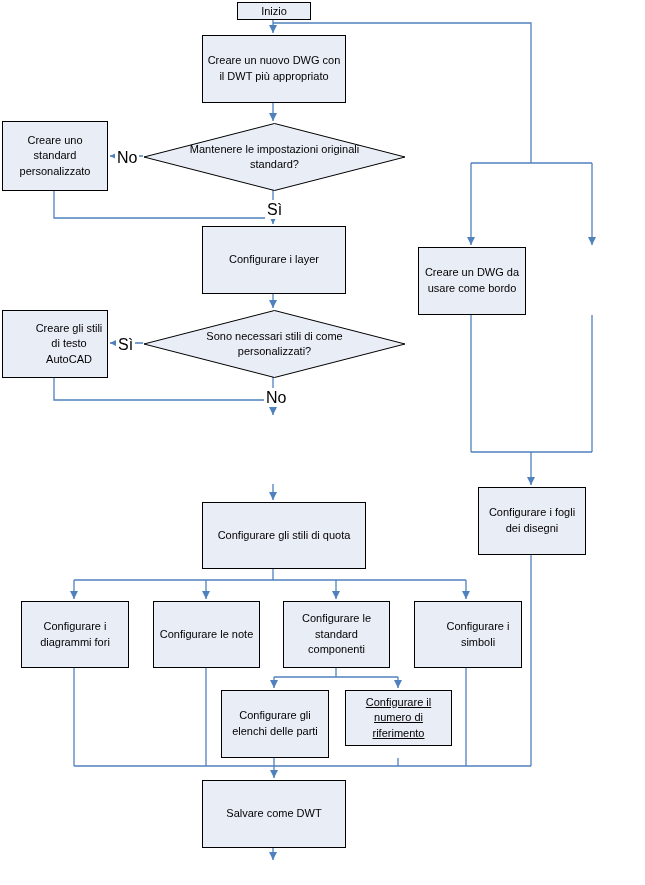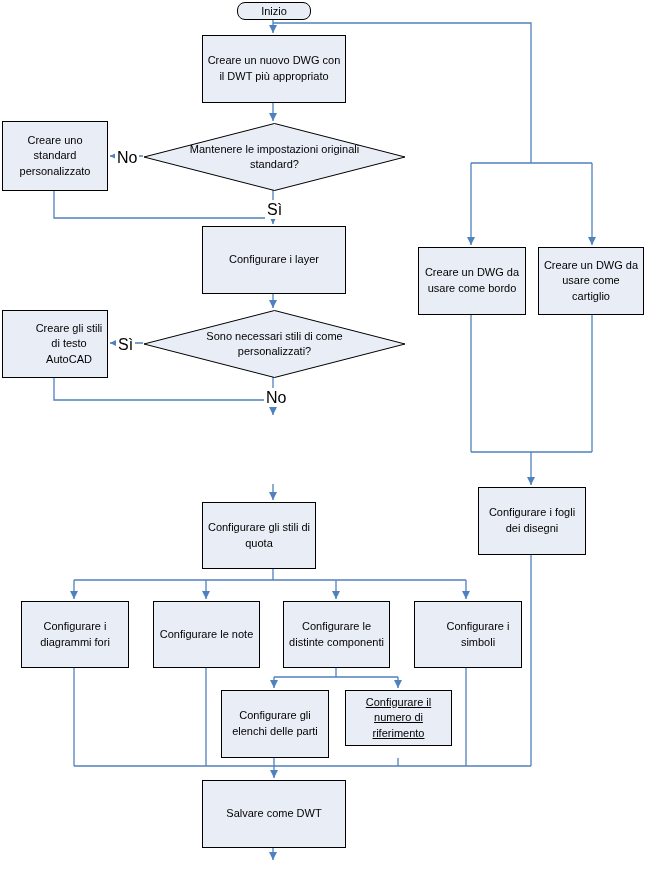--- a/index.html
+++ b/index.html
@@ -28,21 +28,21 @@
     text-align: center;
     font-size: 11px;
     line-height: 1.42;
     padding: 2px 4px;
   }
   .terminator {
     position: absolute;
     box-sizing: border-box;
     background: #e9edf6;
     border: 1px solid #000;
-    border-radius: 8px;
+    border-radius: 0;
     display: flex;
     align-items: center;
     justify-content: center;
     font-size: 11px;
   }
   .diamond {
     position: absolute;
   }
   .diamond svg { display: block; }
   .diamond .dtext {
@@ -149,55 +149,52 @@
 
   <div class="flow-box" style="left:202px;top:226px;width:144px;height:68px;">
     <span>Configurare i layer</span>
   </div>
 
   <div class="flow-box" style="left:2px;top:310px;width:106px;height:68px;padding-left:32px;">
     <span>Creare gli stili di testo AutoCAD</span>
   </div>
 
 
-  <div class="flow-box" style="left:202px;top:502px;width:114px;height:67px;">
+  <div class="flow-box" style="left:202px;top:502px;width:164px;height:67px;">
     <span>Configurare gli stili di quota</span>
   </div>
 
   <div class="flow-box" style="left:21px;top:601px;width:108px;height:67px;">
     <span>Configurare i diagrammi fori</span>
   </div>
 
   <div class="flow-box" style="left:153px;top:601px;width:107px;height:67px;">
     <span>Configurare le note</span>
   </div>
 
   <div class="flow-box" style="left:283px;top:601px;width:107px;height:67px;">
-    <span>Configurare le distinte componenti</span>
+    <span>Configurare le standard componenti</span>
   </div>
 
   <div class="flow-box" style="left:414px;top:601px;width:108px;height:67px;padding-left:24px;">
     <span>Configurare i simboli</span>
   </div>
 
   <div class="flow-box" style="left:221px;top:690px;width:108px;height:68px;">
     <span>Configurare gli elenchi delle parti</span>
   </div>
 
   <div class="flow-box" style="left:345px;top:690px;width:107px;height:56px;text-decoration:underline;">
     <span>Configurare il numero di riferimento</span>
   </div>
 
   <div class="flow-box" style="left:418px;top:247px;width:108px;height:68px;">
     <span>Creare un DWG da usare come bordo</span>
   </div>
 
-  <div class="flow-box" style="left:538px;top:247px;width:106px;height:68px;">
-    <span>Creare un DWG da usare come cartiglio</span>
-  </div>
 
   <div class="flow-box" style="left:478px;top:487px;width:108px;height:68px;">
     <span>Configurare i fogli dei disegni</span>
   </div>
 
   <div class="flow-box" style="left:202px;top:780px;width:144px;height:68px;">
     <span>Salvare come DWT</span>
   </div>
 
   <div class="diamond" style="left:143px;top:123px;width:263px;height:68px;">

